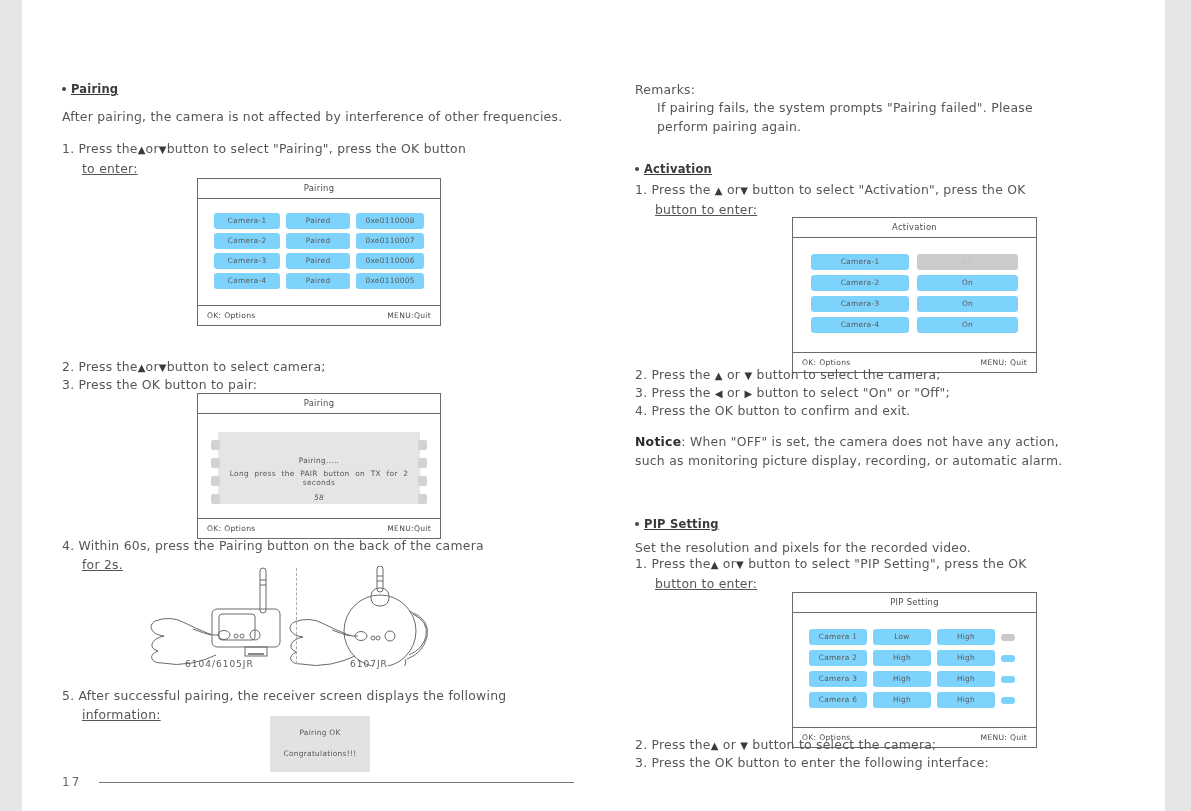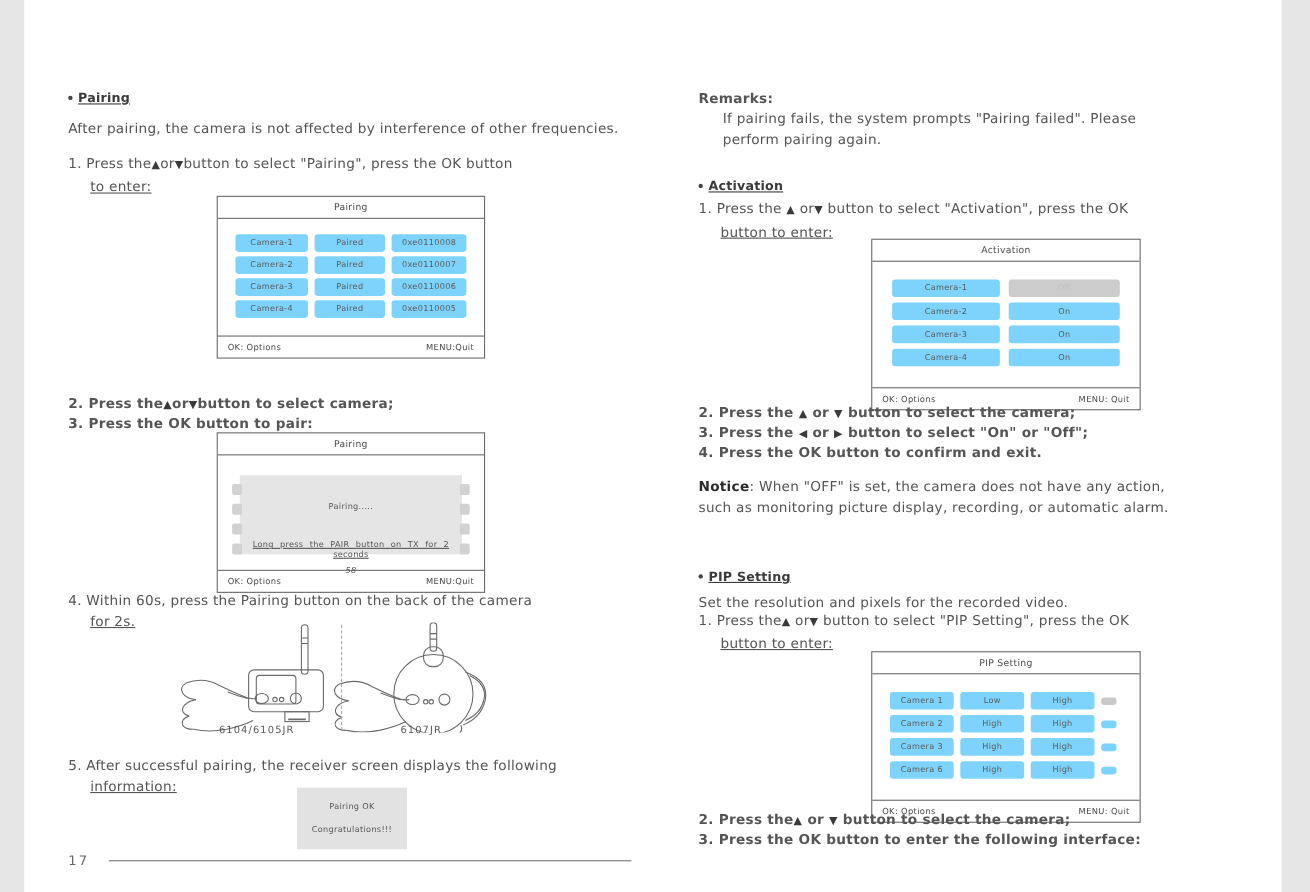--- a/index.html
+++ b/index.html
@@ -49,21 +49,21 @@
   }
   .h-bullet .ul {
     text-decoration: underline;
   }
   .para {
     font-size: 12.4px;
     color: #555;
     line-height: 19px;
     letter-spacing: 0.25px;
   }
-  .para.tight { line-height: 18px; font-weight: bold; }
+  .para.tight { line-height: 18px; }
   .indent { padding-left: 20px; text-decoration: underline; }
   .indent2 { padding-left: 22px; }
   .bold-lead { font-weight: bold; color: #2c2c2c; }
   .arrow { font-size: 10px; color: #3a3a3a; }
 
   
   .osd {
     border: 1.4px solid #6a6a6a;
     background: #fff;
     box-sizing: border-box;
@@ -140,21 +140,21 @@
   .pairbox .t2 { top: 26px; }
   .pairbox .t3 { top: 44px; }
   .pairbox .t4 { top: 62px; }
   .pair-line {
     text-align: center;
     font-size: 7.4px;
     color: #555;
     letter-spacing: 0.3px;
   }
   .pair-line.main { margin-top: 14px; }
-  .pair-line.sub  { margin-top: 25px; word-spacing: 3px; text-decoration: underline; }
+  .pair-line.sub  { margin-top: 4px; word-spacing: 3px; }
   .pair-line.num  { margin-top: 6px; font-style: italic; }
 
   
   .okbox {
     width: 100px;
     background: #e2e2e2;
     padding: 12px 0 14px;
     text-align: center;
   }
   .okbox div { font-size: 7.4px; color: #555; letter-spacing: 0.3px; }
@@ -273,21 +273,21 @@
         <span>OK: Options</span>
         <span>MENU:Quit</span>
       </div>
     </div>
 
     <div class="para" style="position:absolute; top:536px; left:22px; width:516px;">
       <span>4. Within 60s, press the Pairing button on the back of the camera</span>
       <div class="indent">for 2s.</div>
     </div>
 
-    <div class="illus" style="position:absolute; top:566px; left:71px;">
+    <div class="illus" style="position:absolute; top:566px; left:57px;">
       <div class="divider"></div>
       <svg width="400" height="100" viewBox="0 0 400 100">
         <g fill="none" stroke="#6a6a6a" stroke-width="1">
 
           <rect x="115" y="43" width="68" height="38" rx="5"></rect>
           <rect x="122" y="48" width="36" height="26" rx="3"></rect>
           <rect x="148" y="81" width="22" height="9"></rect>
           <line x1="151" y1="88" x2="167" y2="88" stroke-width="1.6"></line>
 
           <rect x="163" y="2" width="6" height="45" rx="3"></rect>

